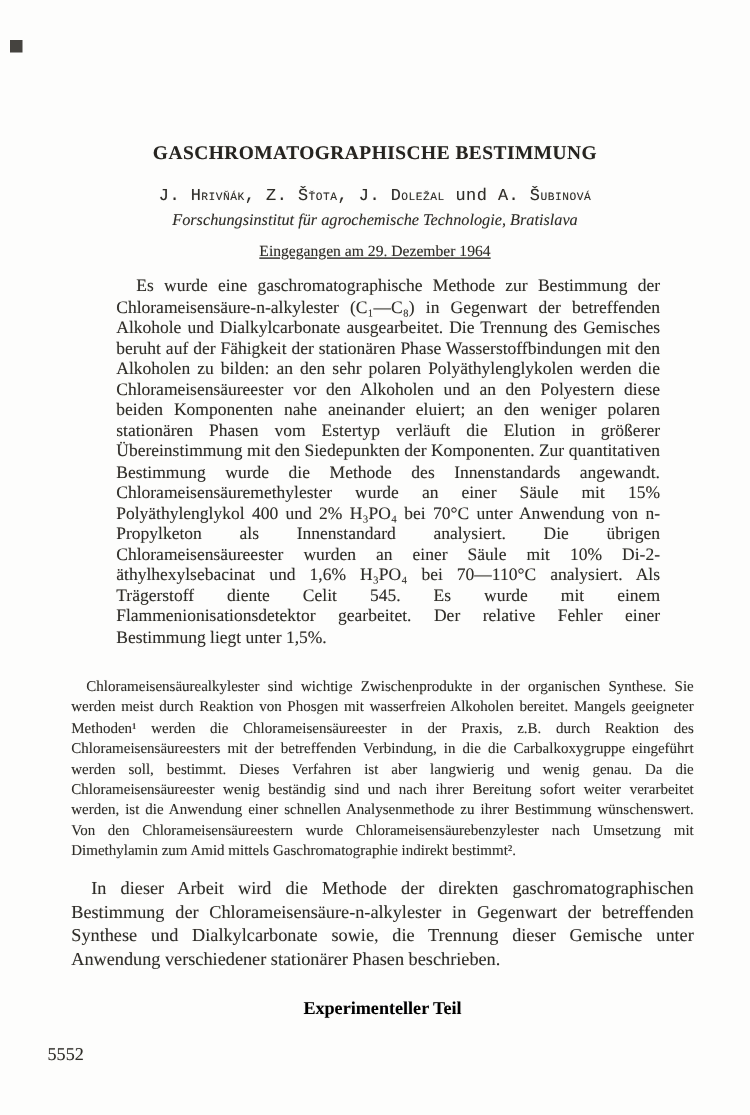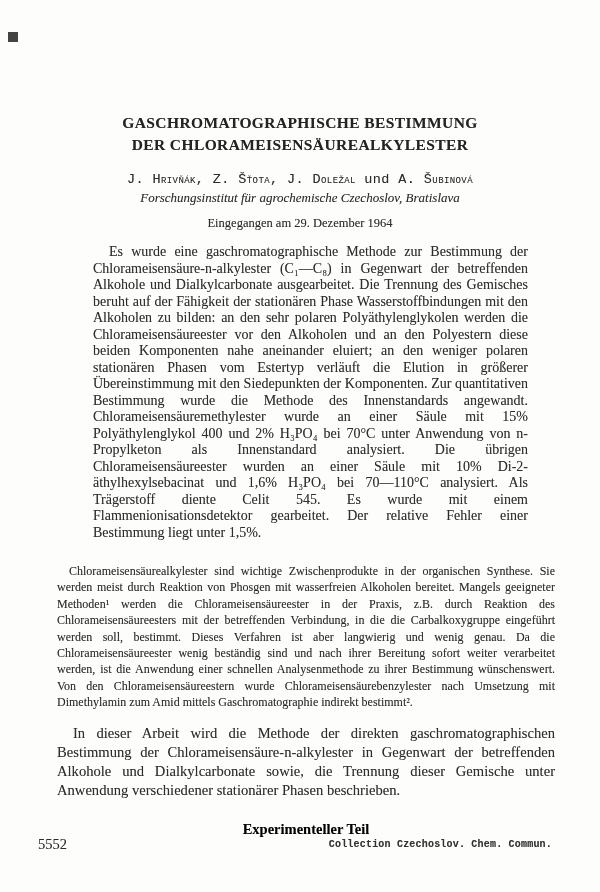--- a/index.html
+++ b/index.html
@@ -38,20 +38,21 @@
   }
   .sc { font-variant: small-caps; }
   .affiliation {
     margin-top: 3px;
     font-style: italic;
     font-size: 13px;
   }
   .received {
     margin-top: 10px;
     font-size: 12.5px;
+    text-decoration: underline;
   }
   .abstract {
     margin: 13px 72px 6px 93px;
     font-size: 14px;
     line-height: 16.5px;
     text-align: justify;
     text-indent: 16px;
   }
   .main { margin: 0 45px 0 57px; }
   .para1 {
@@ -107,33 +108,31 @@
 </head>
 <body>
 
 <div class="page">
 
   <div class="scan-mark"></div>
 
   <div class="header">
     <div class="title">
       <div>GASCHROMATOGRAPHISCHE BESTIMMUNG</div>
-      <div>DER CHLORAMEISENSÄUREALKYLESTER</div>
     </div>
     <div class="authors"><span class="sc">J. Hrivňák, Z. Šťota, J. Doležal</span><span> und </span><span class="sc">A. Šubinová</span></div>
-    <div class="affiliation">Forschungsinstitut für agrochemische Czechoslov, Bratislava</div>
+    <div class="affiliation">Forschungsinstitut für agrochemische Technologie, Bratislava</div>
     <div class="received">Eingegangen am 29. Dezember 1964</div>
   </div>
 
   <p class="abstract">Es wurde eine gaschromatographische Methode zur Bestimmung der Chlorameisensäure-n-alkylester (C₁—C₈) in Gegenwart der betreffenden Alkohole und Dialkylcarbonate ausgearbeitet. Die Trennung des Gemisches beruht auf der Fähigkeit der stationären Phase Wasserstoffbindungen mit den Alkoholen zu bilden: an den sehr polaren Polyäthylenglykolen werden die Chlorameisensäureester vor den Alkoholen und an den Polyestern diese beiden Komponenten nahe aneinander eluiert; an den weniger polaren stationären Phasen vom Estertyp verläuft die Elution in größerer Übereinstimmung mit den Siedepunkten der Komponenten. Zur quantitativen Bestimmung wurde die Methode des Innenstandards angewandt. Chlorameisensäuremethylester wurde an einer Säule mit 15% Polyäthylenglykol 400 und 2% H₃PO₄ bei 70°C unter Anwendung von n-Propylketon als Innenstandard analysiert. Die übrigen Chlorameisensäureester wurden an einer Säule mit 10% Di-2-äthylhexylsebacinat und 1,6% H₃PO₄ bei 70—110°C analysiert. Als Trägerstoff diente Celit 545. Es wurde mit einem Flammenionisationsdetektor gearbeitet. Der relative Fehler einer Bestimmung liegt unter 1,5%.</p>
 
   <div class="main">
     <p class="para1">Chlorameisensäurealkylester sind wichtige Zwischenprodukte in der organischen Synthese. Sie werden meist durch Reaktion von Phosgen mit wasserfreien Alkoholen bereitet. Mangels geeigneter Methoden¹ werden die Chlorameisensäureester in der Praxis, z.B. durch Reaktion des Chlorameisensäureesters mit der betreffenden Verbindung, in die die Carbalkoxygruppe eingeführt werden soll, bestimmt. Dieses Verfahren ist aber langwierig und wenig genau. Da die Chlorameisensäureester wenig beständig sind und nach ihrer Bereitung sofort weiter verarbeitet werden, ist die Anwendung einer schnellen Analysenmethode zu ihrer Bestimmung wünschenswert. Von den Chlorameisensäureestern wurde Chlorameisensäurebenzylester nach Umsetzung mit Dimethylamin zum Amid mittels Gaschromatographie indirekt bestimmt².</p>
-    <p class="para2">In dieser Arbeit wird die Methode der direkten gaschromatographischen Bestimmung der Chlorameisensäure-n-alkylester in Gegenwart der betreffenden Alkohole und Dialkylcarbonate sowie, die Trennung dieser Gemische unter Anwendung verschiedener stationärer Phasen beschrieben.</p>
+    <p class="para2">In dieser Arbeit wird die Methode der direkten gaschromatographischen Bestimmung der Chlorameisensäure-n-alkylester in Gegenwart der betreffenden Synthese und Dialkylcarbonate sowie, die Trennung dieser Gemische unter Anwendung verschiedener stationärer Phasen beschrieben.</p>
     <div class="section-heading">Experimenteller Teil</div>
   </div>
 
   <div class="footer">
     <span class="page-number">5552</span>
-    <span class="journal-name">Collection Czechoslov. Chem. Commun.</span>
   </div>
 
 </div>
 
 </body></html>

